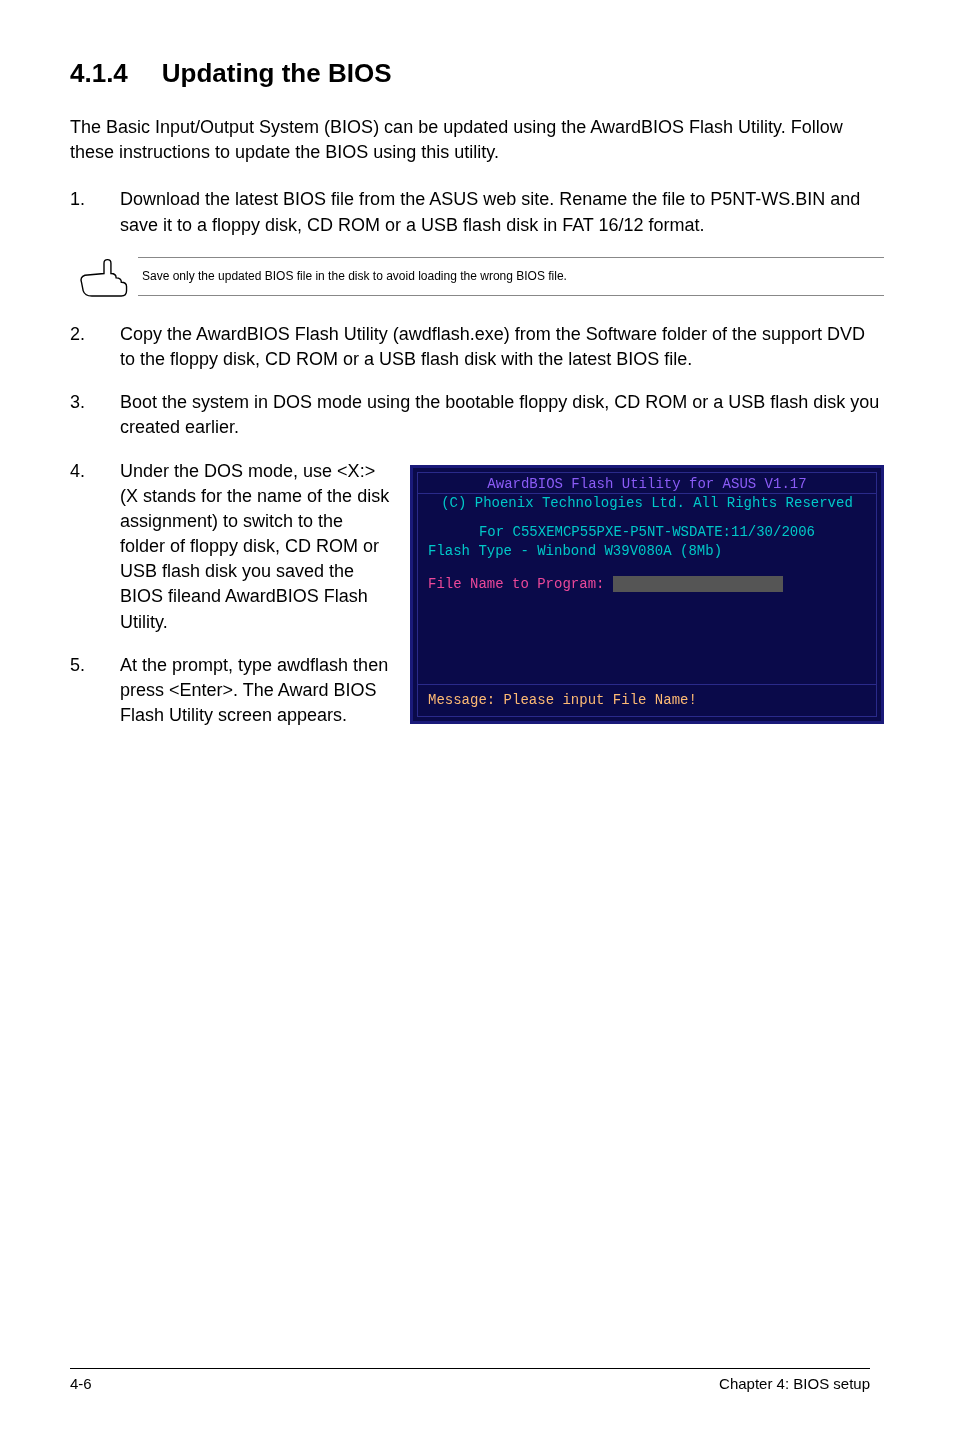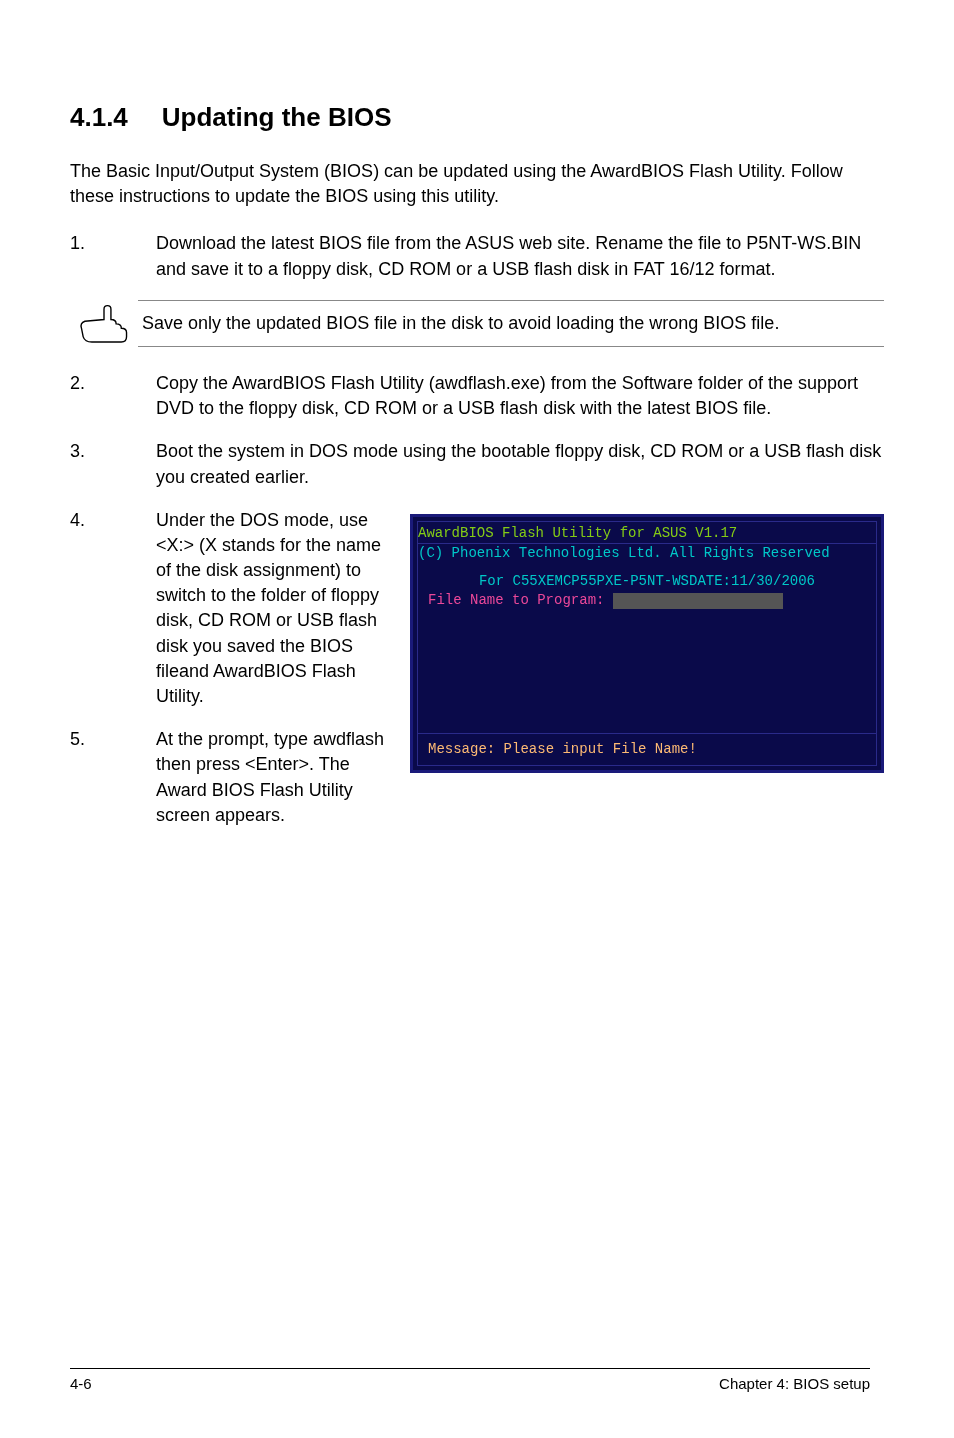--- a/index.html
+++ b/index.html
@@ -11,21 +11,20 @@
     color: #000;
     position: relative;
   }
   .page {
     padding: 58px 70px 0 70px;
   }
   h2 {
     font-size: 26px;
     font-weight: bold;
     margin-bottom: 26px;
-    margin-top: 44px;
   }
   .section-num { display: inline-block; margin-right: 34px; }
   .intro {
     font-size: 18px;
     line-height: 1.4;
     margin-bottom: 22px;
   }
   ol.steps {
     list-style: none;
     margin-bottom: 18px;
@@ -34,40 +33,39 @@
     display: flex;
     font-size: 18px;
     line-height: 1.4;
     margin-bottom: 18px;
   }
   ol.steps > li .num {
     flex: 0 0 50px;
   }
   ol.steps > li .txt {
     flex: 1;
-    margin-left: 36px;
   }
   .note-row {
     display: flex;
     align-items: center;
     margin: 12px 0 24px 0;
   }
   .hand-icon {
     flex: 0 0 68px;
     display: flex;
     justify-content: center;
     align-items: center;
   }
   .hand-icon svg { width: 52px; height: 42px; }
   .note-box {
     flex: 1;
     border-top: 1px solid #888;
     border-bottom: 1px solid #888;
     padding: 10px 4px;
-    font-size: 18px;
+    font-size: 12px;
     line-height: 1.4;
   }
   .row-with-screen {
     display: flex;
     gap: 20px;
     align-items: flex-start;
   }
   .row-with-screen .left-steps {
     flex: 0 0 320px;
   }
@@ -79,26 +77,27 @@
     margin-top: 6px;
   }
   .screenshot-inner {
     border: 1px solid #2a2a8a;
     font-family: "Courier New", monospace;
     font-size: 14px;
     line-height: 1.35;
     color: #fff;
   }
   .sc-header {
-    text-align: left;
-    color: #84cc16;
+    text-align: center;
+    color: #8b5cf6;
     padding: 2px 0 0 0;
     border-bottom: 1px solid #2a2a8a;
   }
   .sc-header2 {
+    text-align: center;
     color: #00c8c8;
     padding: 0 0 2px 0;
   }
   .sc-body {
     padding: 8px 10px 8px 10px;
     border-bottom: 1px solid #2a2a8a;
     min-height: 170px;
   }
   .sc-body .line1 { color: #00c8c8; display: flex; justify-content: center; }
   .sc-body .line2 { color: #00c8c8; margin-bottom: 14px; }
@@ -180,20 +179,21 @@
 
     <div class="screenshot">
       <div class="screenshot-inner">
         <div class="sc-header">AwardBIOS Flash Utility for ASUS V1.17</div>
         <div class="sc-header2">(C) Phoenix Technologies Ltd. All Rights Reserved</div>
         <div class="sc-body">
           <div class="line1">
             <span>For C55XEMCP55PXE-P5NT-WS</span>
             <span>DATE:11/30/2006</span>
           </div>
+          <div class="line2">Flash Type - Winbond W39V080A (8Mb)</div>
           <div class="prog">
             <span>File Name to Program:</span>
             <span class="inputbox"></span>
           </div>
         </div>
         <div class="sc-footer">
           <span class="msg">Message:</span><span style="color:#fdba74"> Please input File Name!</span>
         </div>
       </div>
     </div>

